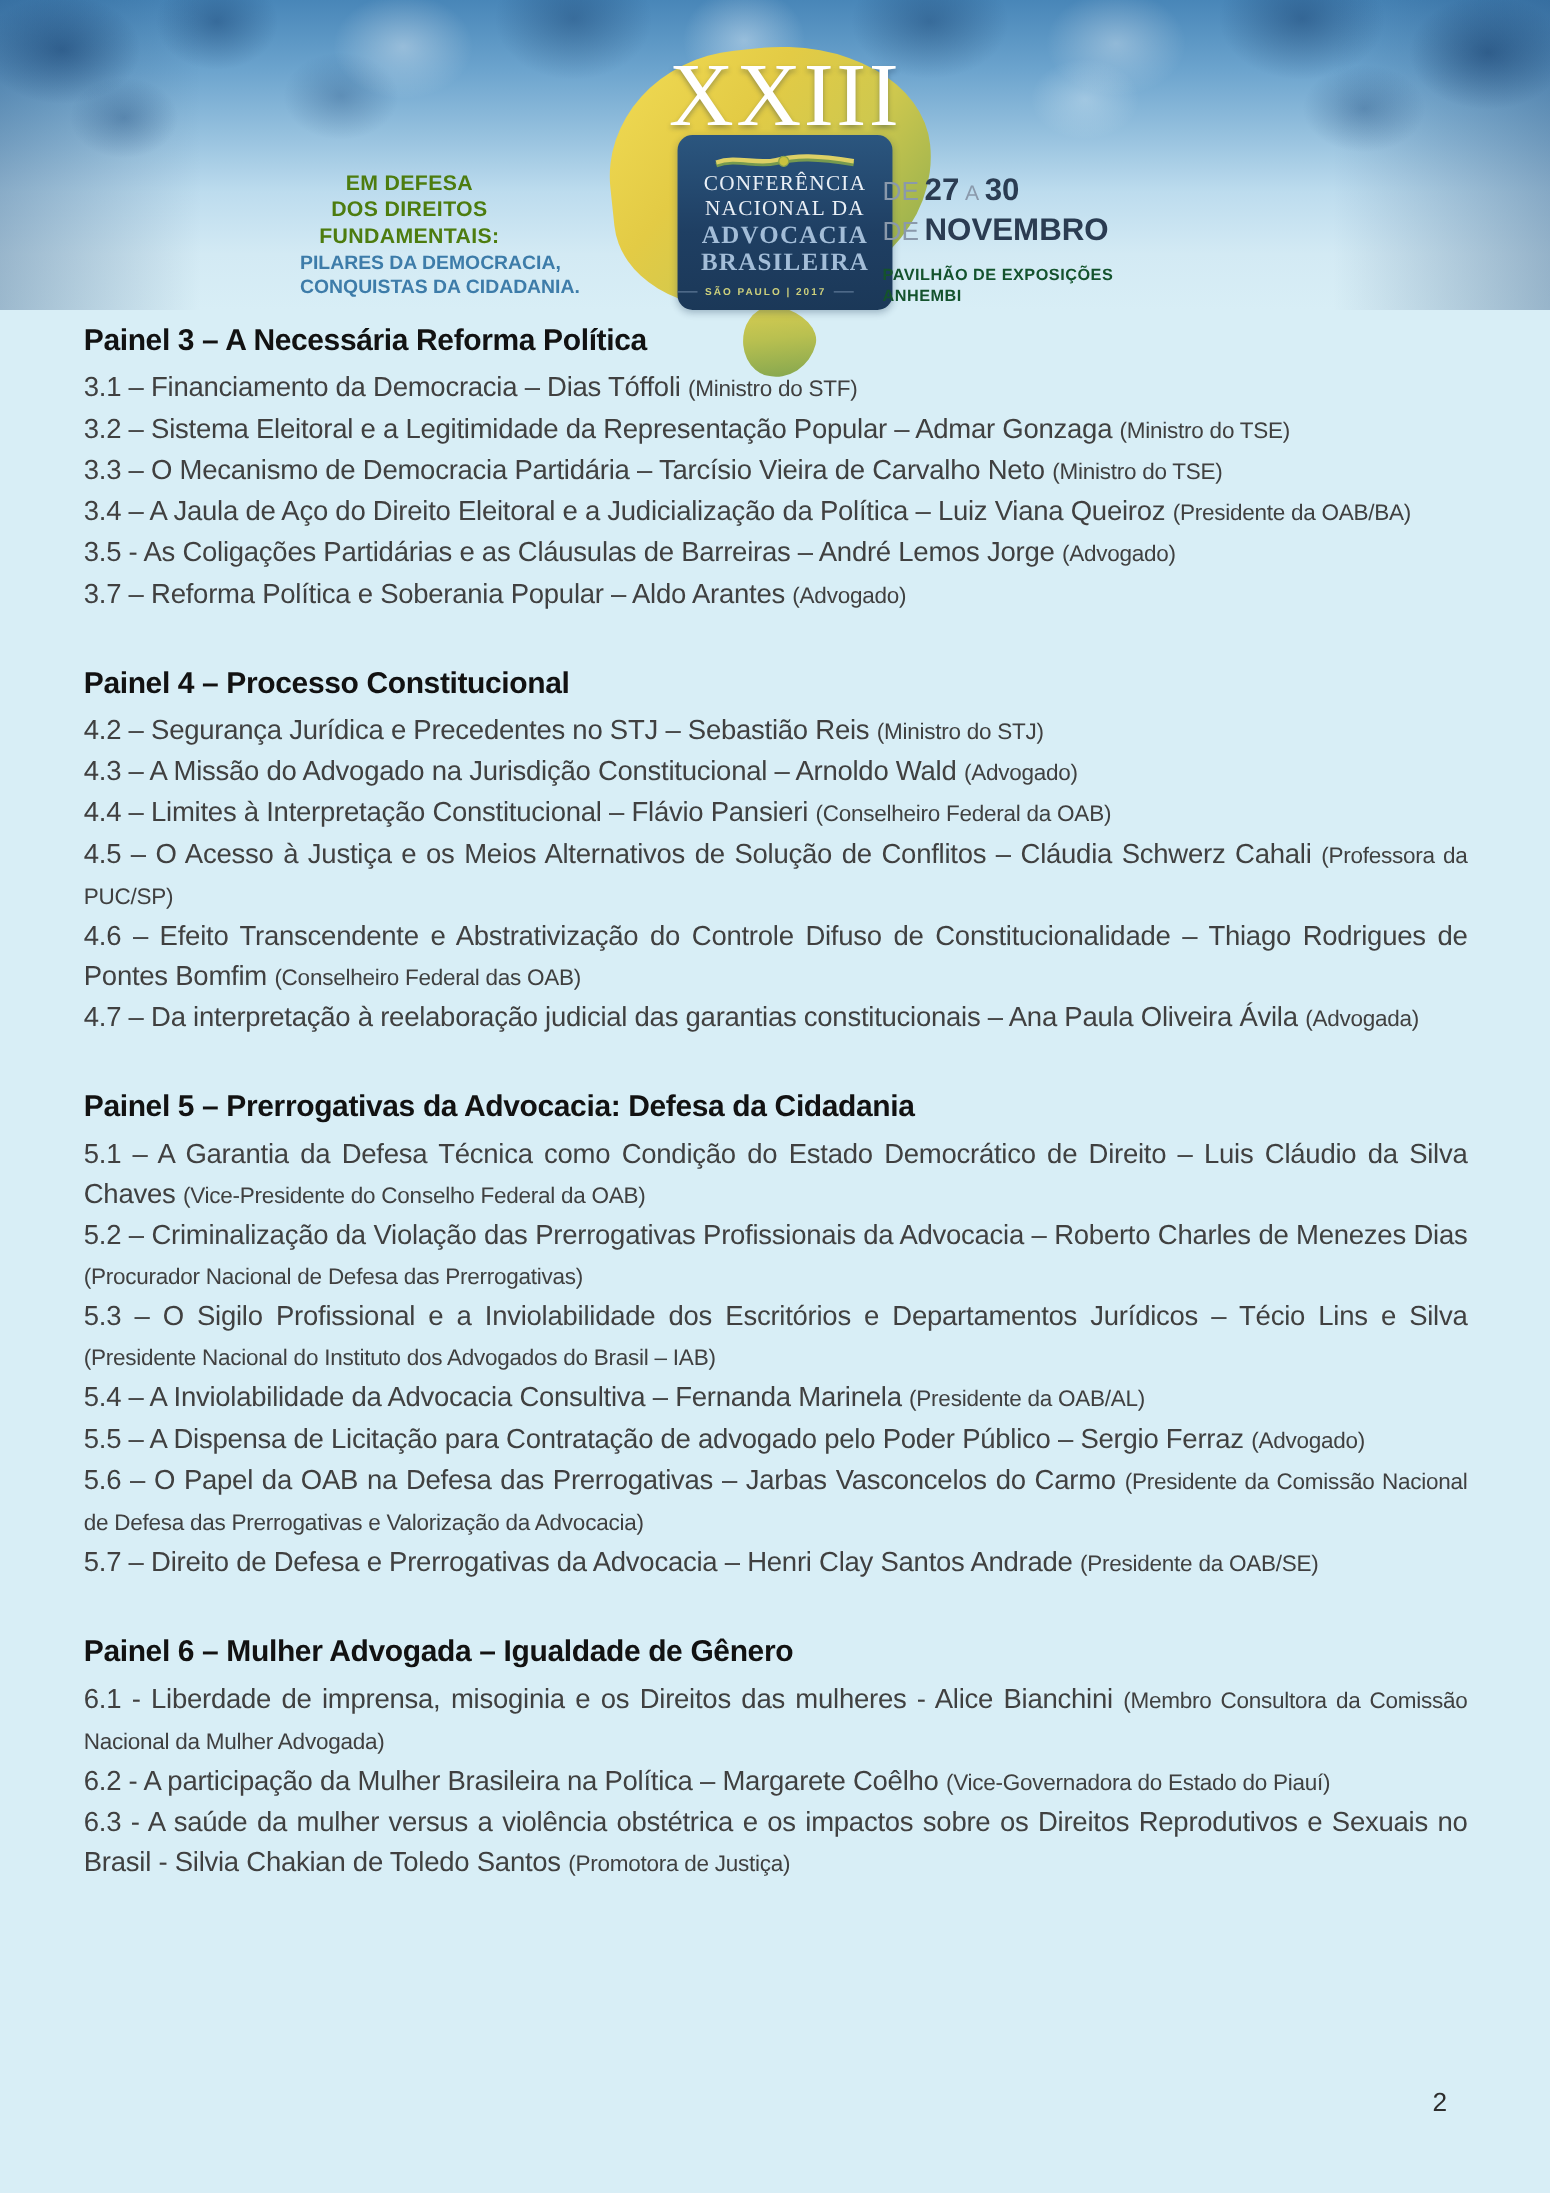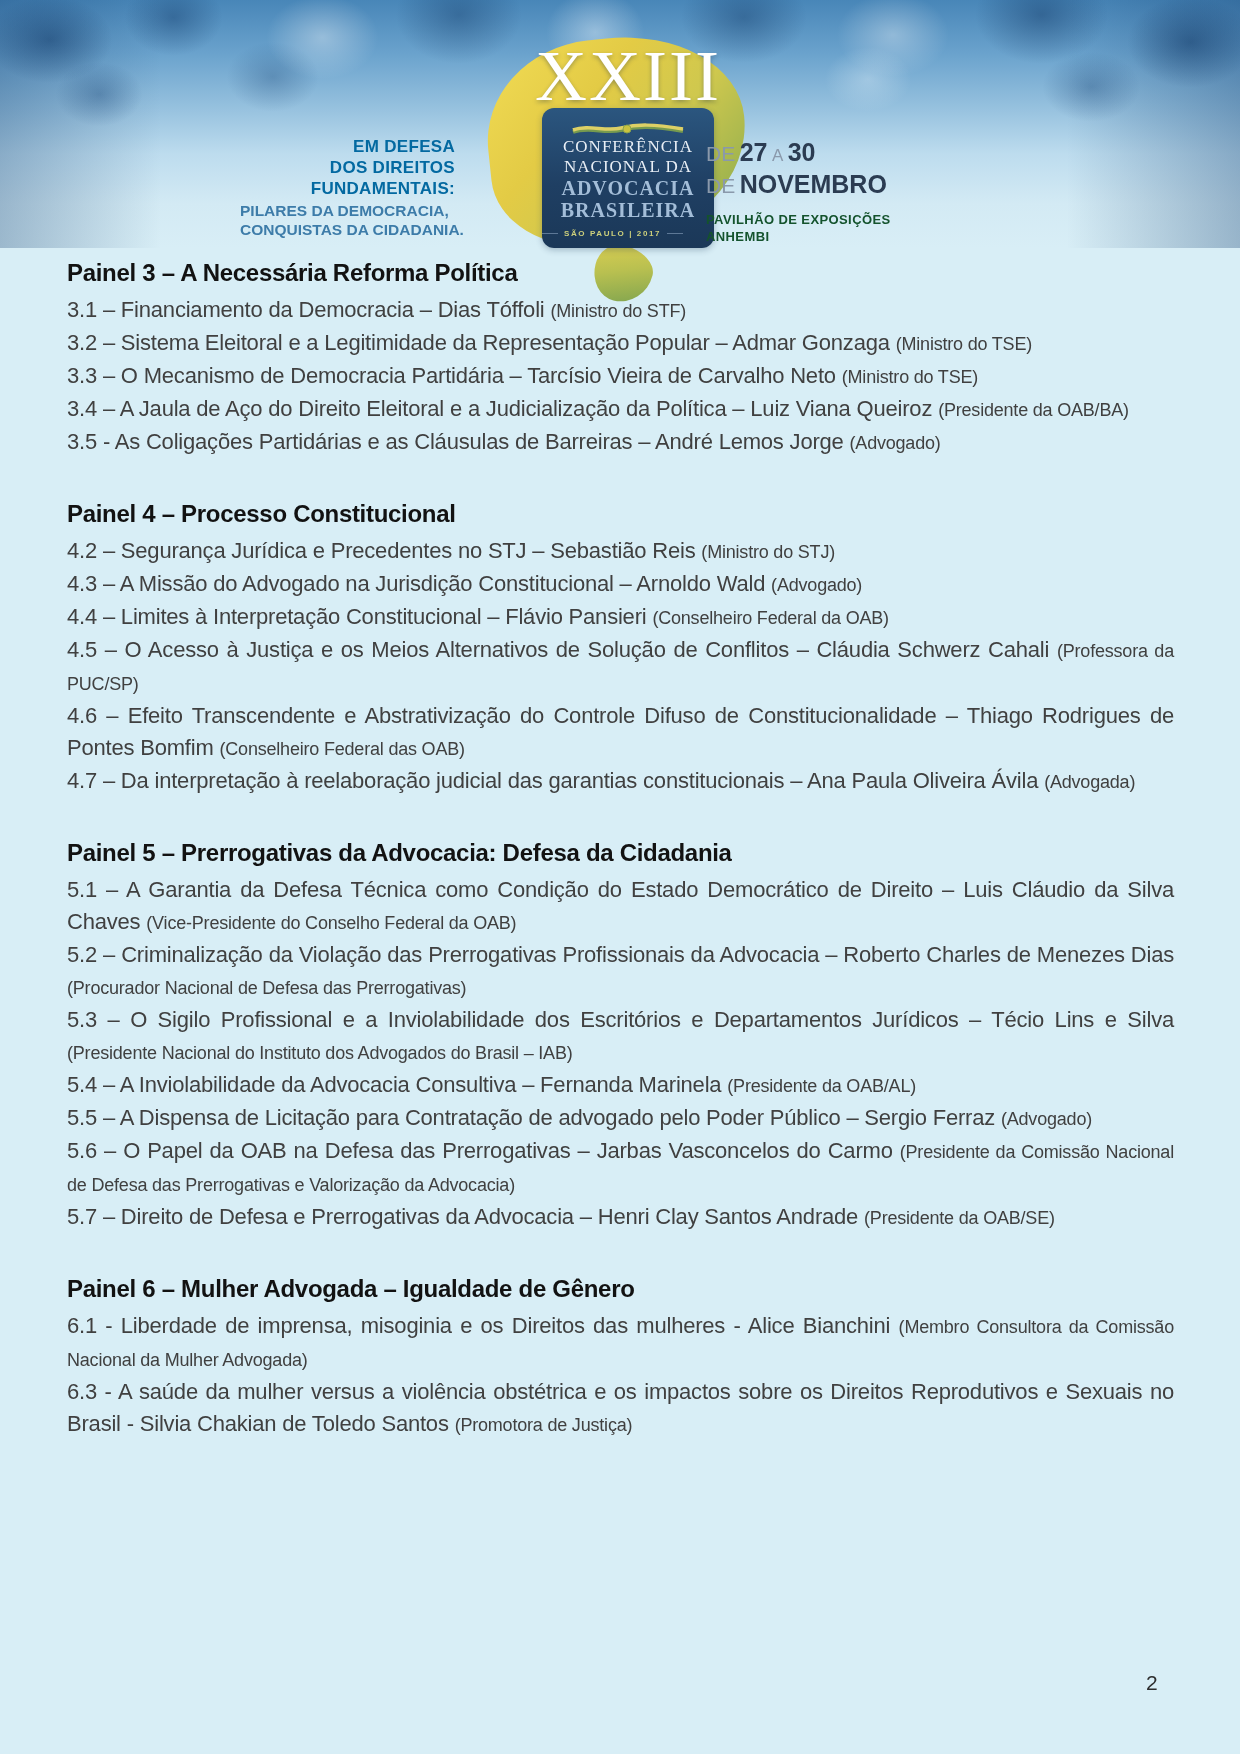--- a/index.html
+++ b/index.html
@@ -18,22 +18,22 @@
     radial-gradient(ellipse 90px 65px at 60% 7%, rgba(18,58,104,.42), rgba(18,58,104,0) 70%),
     radial-gradient(ellipse 80px 60px at 72% 14%, rgba(255,255,255,.32), rgba(255,255,255,0) 70%),
     radial-gradient(ellipse 95px 70px at 84% 6%, rgba(16,54,100,.45), rgba(16,54,100,0) 70%),
     radial-gradient(ellipse 90px 65px at 96% 17%, rgba(14,50,95,.50), rgba(14,50,95,0) 70%),
     radial-gradient(ellipse 62px 46px at 8% 38%, rgba(22,66,116,.35), rgba(22,66,116,0) 70%),
     radial-gradient(ellipse 66px 50px at 22% 31%, rgba(22,66,116,.30), rgba(22,66,116,0) 70%),
     radial-gradient(ellipse 70px 50px at 88% 35%, rgba(22,66,116,.35), rgba(22,66,116,0) 70%),
     radial-gradient(ellipse 62px 46px at 70% 32%, rgba(240,250,255,.30), rgba(240,250,255,0) 70%),
     linear-gradient(180deg,#4886b8 0%,#6ba3cd 22%,#93bfdd 42%,#bddcee 62%,#d3eaf4 82%,#d8eef6 100%);}
 
-  .tagline-em{position:absolute;left:200px;top:136px;width:255px;text-align:right;
-    color:#0369a1;font-weight:bold;font-size:17px;line-height:21px;letter-spacing:.3px;}
+  .tagline-em{position:absolute;left:200px;top:136px;width:255px;text-align:center;
+    color:#4d7c0f;font-weight:bold;font-size:17px;line-height:21px;letter-spacing:.3px;}
   .tagline-sub{position:absolute;left:240px;top:201px;width:253px;
     color:#3d7ca9;font-weight:bold;font-size:15.5px;line-height:19px;}
 
   .logo-map{position:absolute;left:488px;top:38px;width:258px;height:205px;
     background:linear-gradient(135deg,#f2dc55 0%,#e3cb45 35%,#cfc84e 60%,#9fb44e 85%,#7ea64d 100%);
     border-radius:46% 54% 58% 42% / 52% 48% 60% 40%;transform:rotate(-6deg);}
   .logo-tail{position:absolute;left:594px;top:246px;width:58px;height:56px;
     background:linear-gradient(160deg,#ddcf52 0%,#b9c050 45%,#7ba24f 100%);
     border-radius:40% 60% 55% 45% / 45% 40% 60% 55%;transform:rotate(14deg);}
   .logo-xxiii{position:absolute;left:468px;top:40px;width:320px;text-align:center;
@@ -126,20 +126,21 @@
 
   <div class="content">
 
     <section class="panel">
       <h2 class="panel-title">Painel 3 – A Necessária Reforma Política</h2>
       <p class="item"><span>3.1 – Financiamento da Democracia – Dias Tóffoli</span> <span class="cred">(Ministro do STF)</span></p>
       <p class="item"><span>3.2 – Sistema Eleitoral e a Legitimidade da Representação Popular – Admar Gonzaga</span> <span class="cred">(Ministro do TSE)</span></p>
       <p class="item"><span>3.3 – O Mecanismo de Democracia Partidária – Tarcísio Vieira de Carvalho Neto</span> <span class="cred">(Ministro do TSE)</span></p>
       <p class="item"><span>3.4 – A Jaula de Aço do Direito Eleitoral e a Judicialização da Política – Luiz Viana Queiroz</span> <span class="cred">(Presidente da OAB/BA)</span></p>
       <p class="item"><span>3.5 - As Coligações Partidárias e as Cláusulas de Barreiras – André Lemos Jorge</span> <span class="cred">(Advogado)</span></p>
+      <p class="item"><span>3.7 – Reforma Política e Soberania Popular – Aldo Arantes</span> <span class="cred">(Advogado)</span></p>
     </section>
 
     <section class="panel">
       <h2 class="panel-title">Painel 4 – Processo Constitucional</h2>
       <p class="item"><span>4.2 – Segurança Jurídica e Precedentes no STJ – Sebastião Reis</span> <span class="cred">(Ministro do STJ)</span></p>
       <p class="item"><span>4.3 – A Missão do Advogado na Jurisdição Constitucional – Arnoldo Wald</span> <span class="cred">(Advogado)</span></p>
       <p class="item"><span>4.4 – Limites à Interpretação Constitucional – Flávio Pansieri</span> <span class="cred">(Conselheiro Federal da OAB)</span></p>
       <p class="item"><span>4.5 – O Acesso à Justiça e os Meios Alternativos de Solução de Conflitos – Cláudia Schwerz Cahali</span> <span class="cred">(Professora da PUC/SP)</span></p>
       <p class="item"><span>4.6 – Efeito Transcendente e Abstrativização do Controle Difuso de Constitucionalidade – Thiago Rodrigues de Pontes Bomfim</span> <span class="cred">(Conselheiro Federal das OAB)</span></p>
       <p class="item"><span>4.7 – Da interpretação à reelaboração judicial das garantias constitucionais – Ana Paula Oliveira Ávila</span> <span class="cred">(Advogada)</span></p>
@@ -152,19 +153,20 @@
       <p class="item"><span>5.3 – O Sigilo Profissional e a Inviolabilidade dos Escritórios e Departamentos Jurídicos – Técio Lins e Silva</span> <span class="cred">(Presidente Nacional do Instituto dos Advogados do Brasil – IAB)</span></p>
       <p class="item"><span>5.4 – A Inviolabilidade da Advocacia Consultiva – Fernanda Marinela</span> <span class="cred">(Presidente da OAB/AL)</span></p>
       <p class="item"><span>5.5 – A Dispensa de Licitação para Contratação de advogado pelo Poder Público – Sergio Ferraz</span> <span class="cred">(Advogado)</span></p>
       <p class="item"><span>5.6 – O Papel da OAB na Defesa das Prerrogativas – Jarbas Vasconcelos do Carmo</span> <span class="cred">(Presidente da Comissão Nacional de Defesa das Prerrogativas e Valorização da Advocacia)</span></p>
       <p class="item"><span>5.7 – Direito de Defesa e Prerrogativas da Advocacia – Henri Clay Santos Andrade</span> <span class="cred">(Presidente da OAB/SE)</span></p>
     </section>
 
     <section class="panel">
       <h2 class="panel-title">Painel 6 – Mulher Advogada – Igualdade de Gênero</h2>
       <p class="item"><span>6.1 - Liberdade de imprensa, misoginia e os Direitos das mulheres - Alice Bianchini</span> <span class="cred">(Membro Consultora da Comissão Nacional da Mulher Advogada)</span></p>
+      <p class="item"><span>6.2 - A participação da Mulher Brasileira na Política – Margarete Coêlho</span> <span class="cred">(Vice-Governadora do Estado do Piauí)</span></p>
       <p class="item"><span>6.3 - A saúde da mulher versus a violência obstétrica e os impactos sobre os Direitos Reprodutivos e Sexuais no Brasil - Silvia Chakian de Toledo Santos</span> <span class="cred">(Promotora de Justiça)</span></p>
     </section>
 
   </div>
 
   <div class="page-number">2</div>
 </div>
 
 </body></html>

